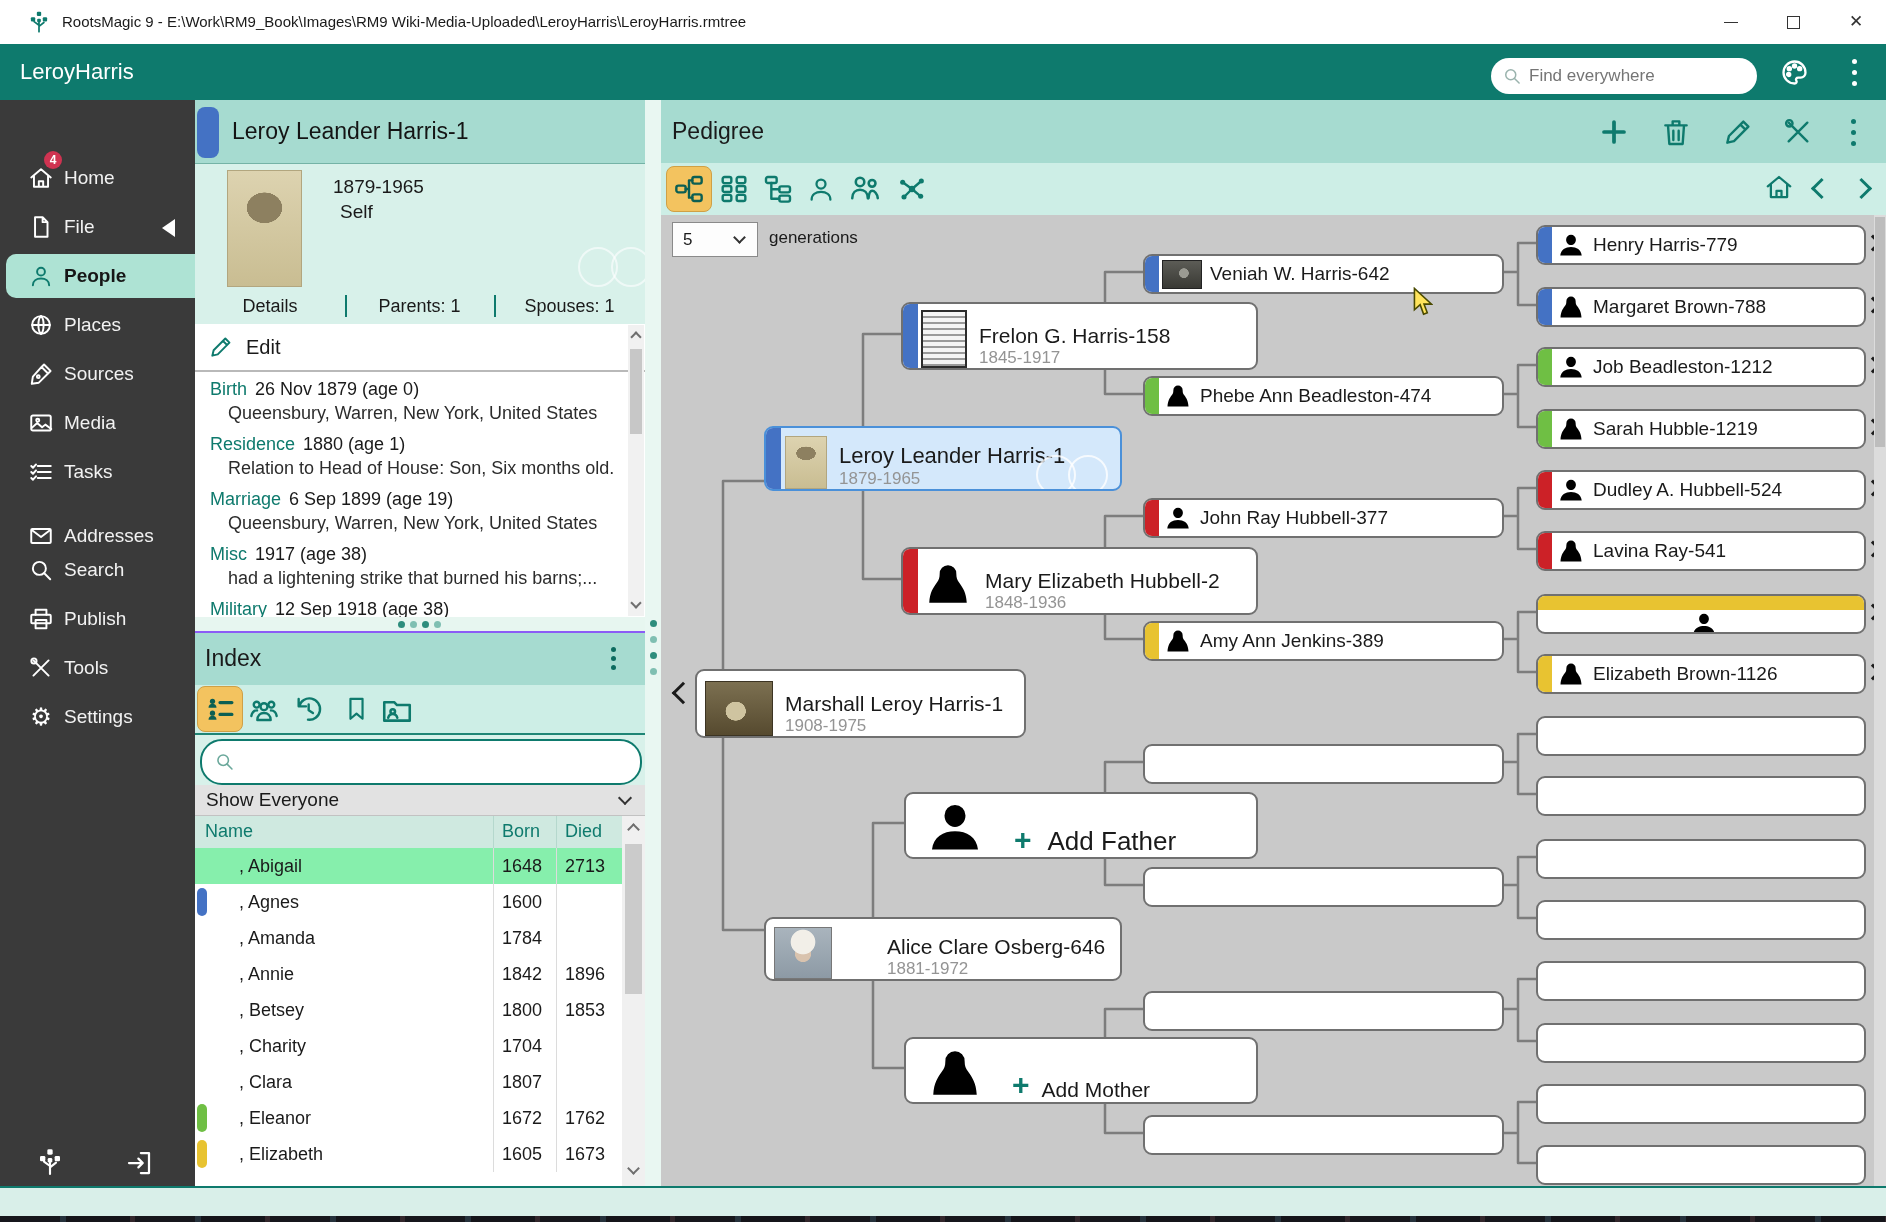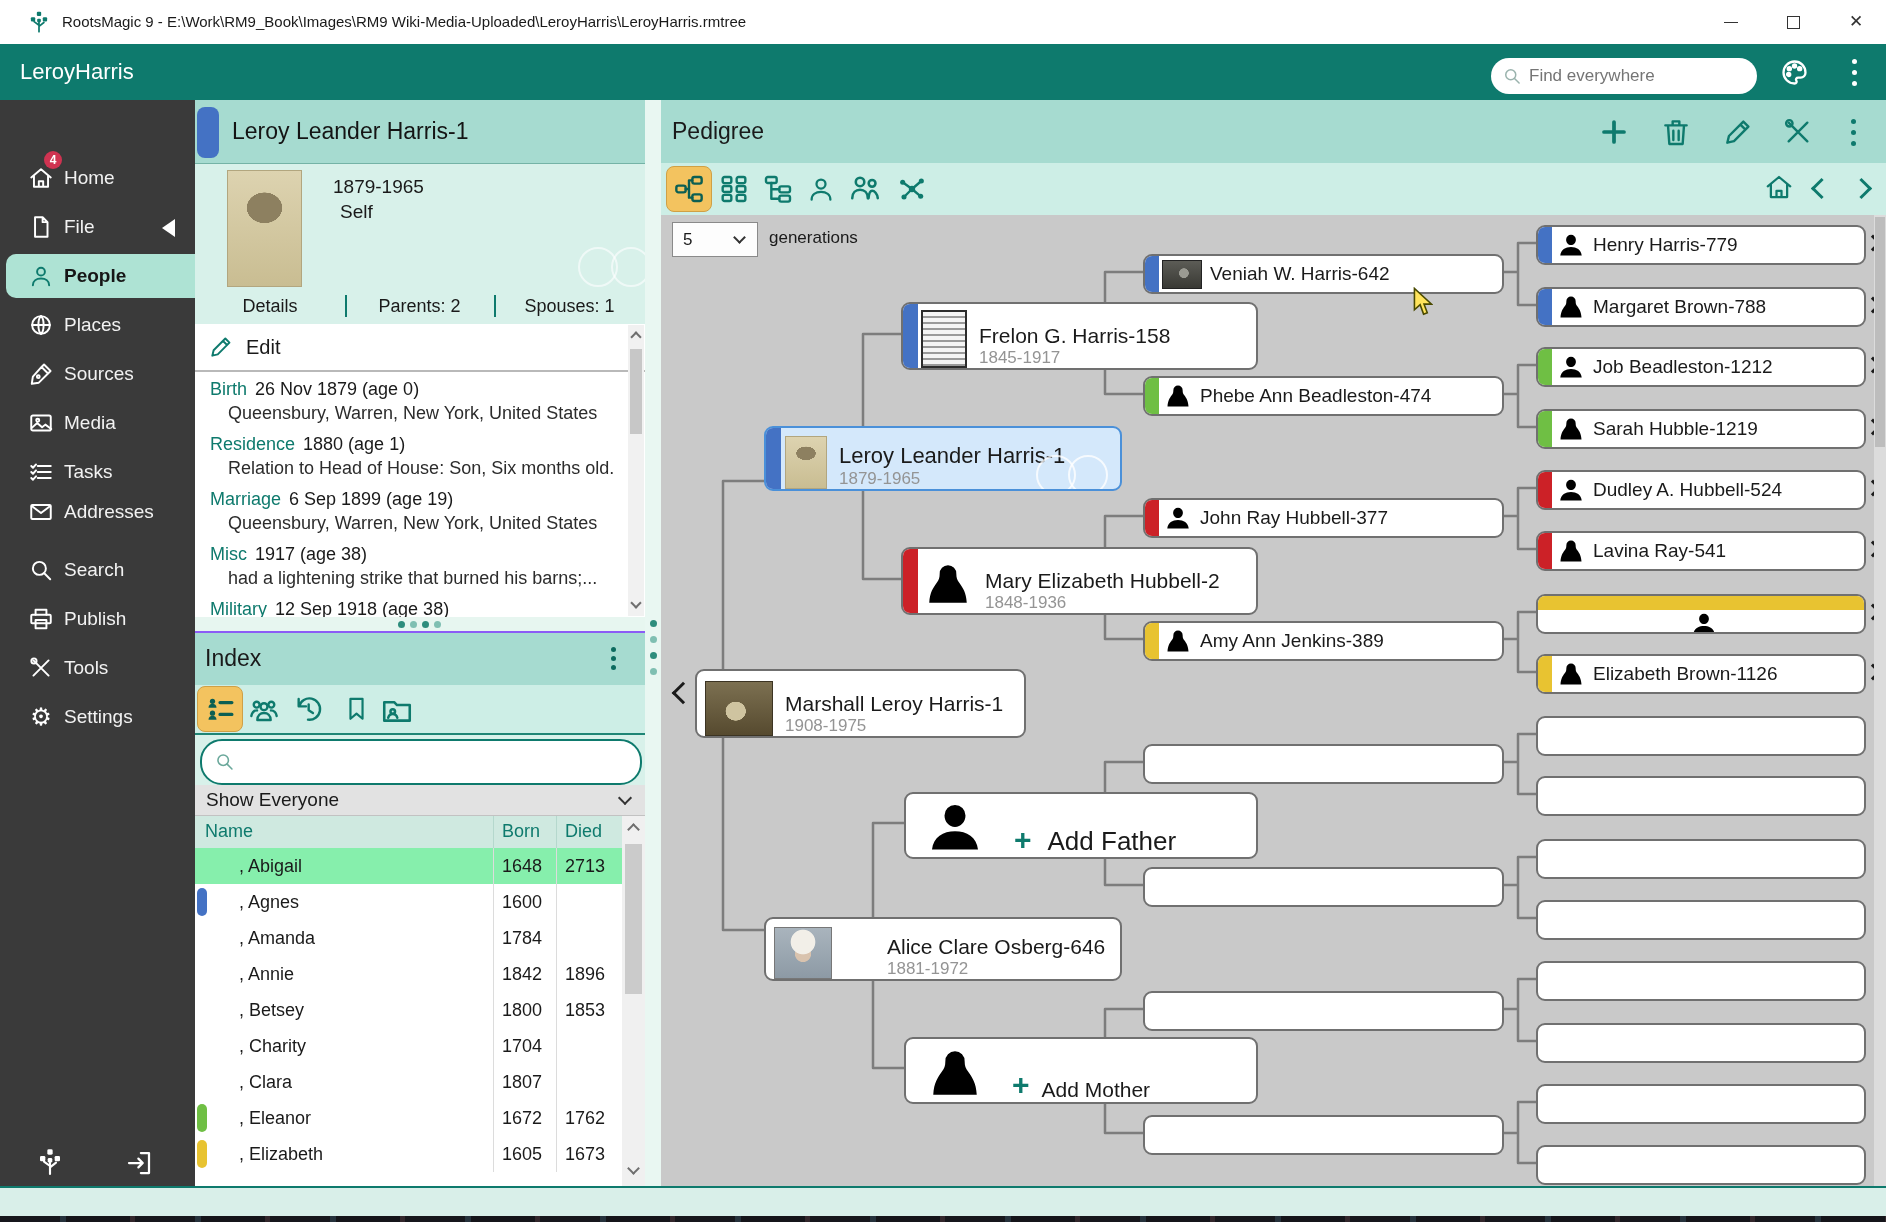--- a/index.html
+++ b/index.html
@@ -281,21 +281,21 @@
           <use href="#i-image"></use>
         </svg>
       <span class="slb">Media</span>
     </div>
     <div class="sbitem" style="top:350px;">
       <svg class="ic sic">
           <use href="#i-tasks"></use>
         </svg>
       <span class="slb">Tasks</span>
     </div>
-    <div class="sbitem" style="top:390px;">
+    <div class="sbitem" style="top:414px;">
       <svg class="ic sic">
           <use href="#i-mail"></use>
         </svg>
       <span class="slb">Addresses</span>
     </div>
     <div class="sbitem" style="top:448px;">
       <svg class="ic sic">
           <use href="#i-search"></use>
         </svg>
       <span class="slb">Search</span>
@@ -332,21 +332,21 @@
   </div>
   <div class="abs photo-sepia" style="left:227px;top:170px;width:73px;height:115px;"></div>
   <span class="abs" style="left:333px;top:176px;font-size:19px;">1879-1965</span>
   <span class="abs" style="left:340px;top:201px;font-size:19px;">Self</span>
   <i class="ghost" style="left:578px;top:247px;border-color:rgba(255,255,255,.6);"></i>
   <i class="ghost" style="left:611px;top:247px;border-color:rgba(255,255,255,.6);"></i>
 
   <div class="abs" style="left:195px;top:290px;width:450px;height:34px;border-bottom:2px solid #0e7a6d;font-size:18px;">
     <span class="abs" style="left:0;width:150px;text-align:center;top:6px;">Details</span>
     <i class="abs" style="left:150px;top:5px;height:22px;border-left:2px solid #0e7a6d;"></i>
-    <span class="abs" style="left:150px;width:149px;text-align:center;top:6px;">Parents: 2</span>
+    <span class="abs" style="left:150px;width:149px;text-align:center;top:6px;">Parents: 1</span>
     <i class="abs" style="left:299px;top:5px;height:22px;border-left:2px solid #0e7a6d;"></i>
     <span class="abs" style="left:299px;width:151px;text-align:center;top:6px;">Spouses: 1</span>
   </div>
 
   <div class="abs" style="left:195px;top:324px;width:450px;height:293px;background:#fff;"></div>
   <div class="abs" style="left:195px;top:324px;width:450px;height:46px;background:#fff;border-bottom:2px solid #b9b9b9;">
     <svg class="ic abs" style="left:13px;top:10px;width:26px;height:26px;color:#0e7a6d;">
         <use href="#i-pencil"></use>
       </svg>
     <span class="abs" style="left:51px;top:0;height:46px;line-height:46px;font-size:20px;">Edit</span>

